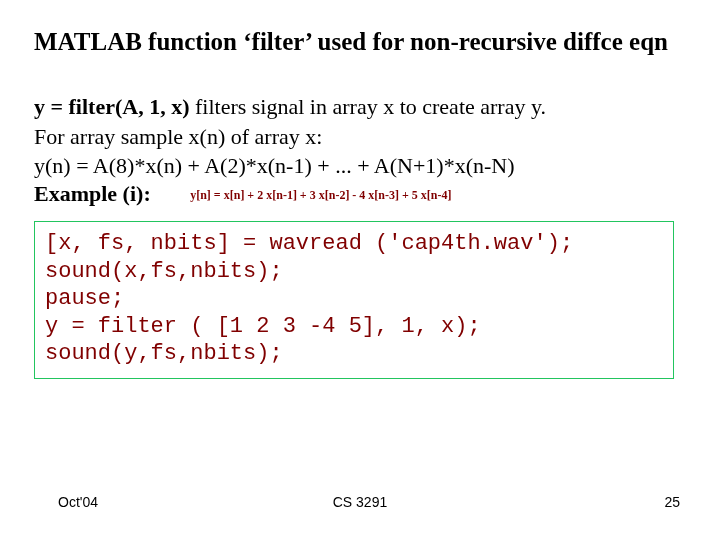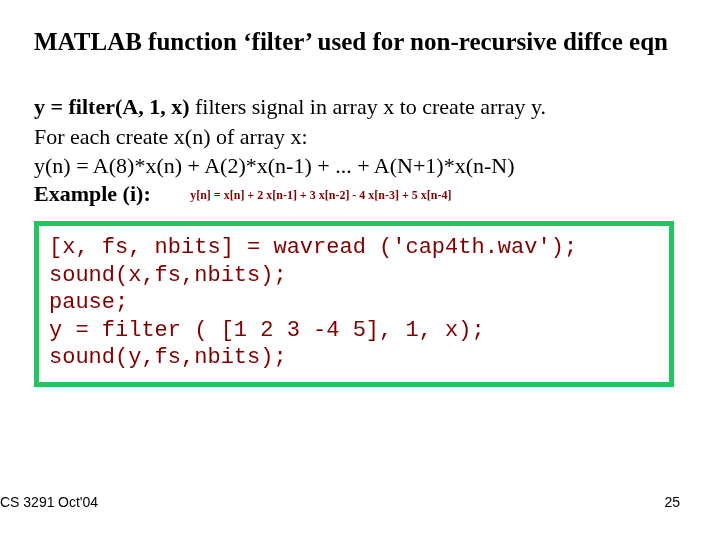--- a/index.html
+++ b/index.html
@@ -42,53 +42,53 @@
     display: inline-block;
     margin-right: 34px;
   }
   .eq {
     font-size: 12px;
     font-weight: bold;
     color: #800000;
     vertical-align: middle;
   }
   .codebox {
-    border: 5px solid #22c55e;
+    border: 1px solid #22c55e;
     padding: 8px 10px 10px 10px;
     font-family: "Courier New", Courier, monospace;
     font-size: 22px;
     color: #800000;
     line-height: 1.25;
     white-space: pre;
     box-sizing: border-box;
     width: 640px;
   }
   .footer {
     position: absolute;
     bottom: 30px;
     left: 0;
     width: 100%;
     font-family: Arial, Helvetica, sans-serif;
     font-size: 14px;
     color: #000;
   }
   .footer .left { position: absolute; left: 58px; }
-  .footer .center { width: 100%; }
+  .footer .center { width: 100%; text-align: center; }
   .footer .right { position: absolute; right: 40px; bottom: 0; }
 </style>
 </head>
 <body>
 
 <div class="slide">
 
   <div class="title">MATLAB function ‘filter’ used for non-recursive diffce eqn</div>
 
   <div class="body">
     <span class="sig">y = filter(A, 1, x)</span><span>  filters signal in array x to create array y.</span><br>
-    <span>For each create x(n) of array x:</span><br>
+    <span>For array sample x(n) of array x:</span><br>
     <span>y(n) =  A(8)*x(n) + A(2)*x(n-1) + ... + A(N+1)*x(n-N)</span>
   </div>
 
   <div class="example-row">
     <span class="example-label">Example (i):</span>
     <span class="eq">y[n]  =  x[n] + 2 x[n-1] + 3 x[n-2] - 4 x[n-3] + 5 x[n-4]</span>
   </div>
 
   <div class="codebox">[x, fs, nbits] = wavread ('cap4th.wav');
 sound(x,fs,nbits);

